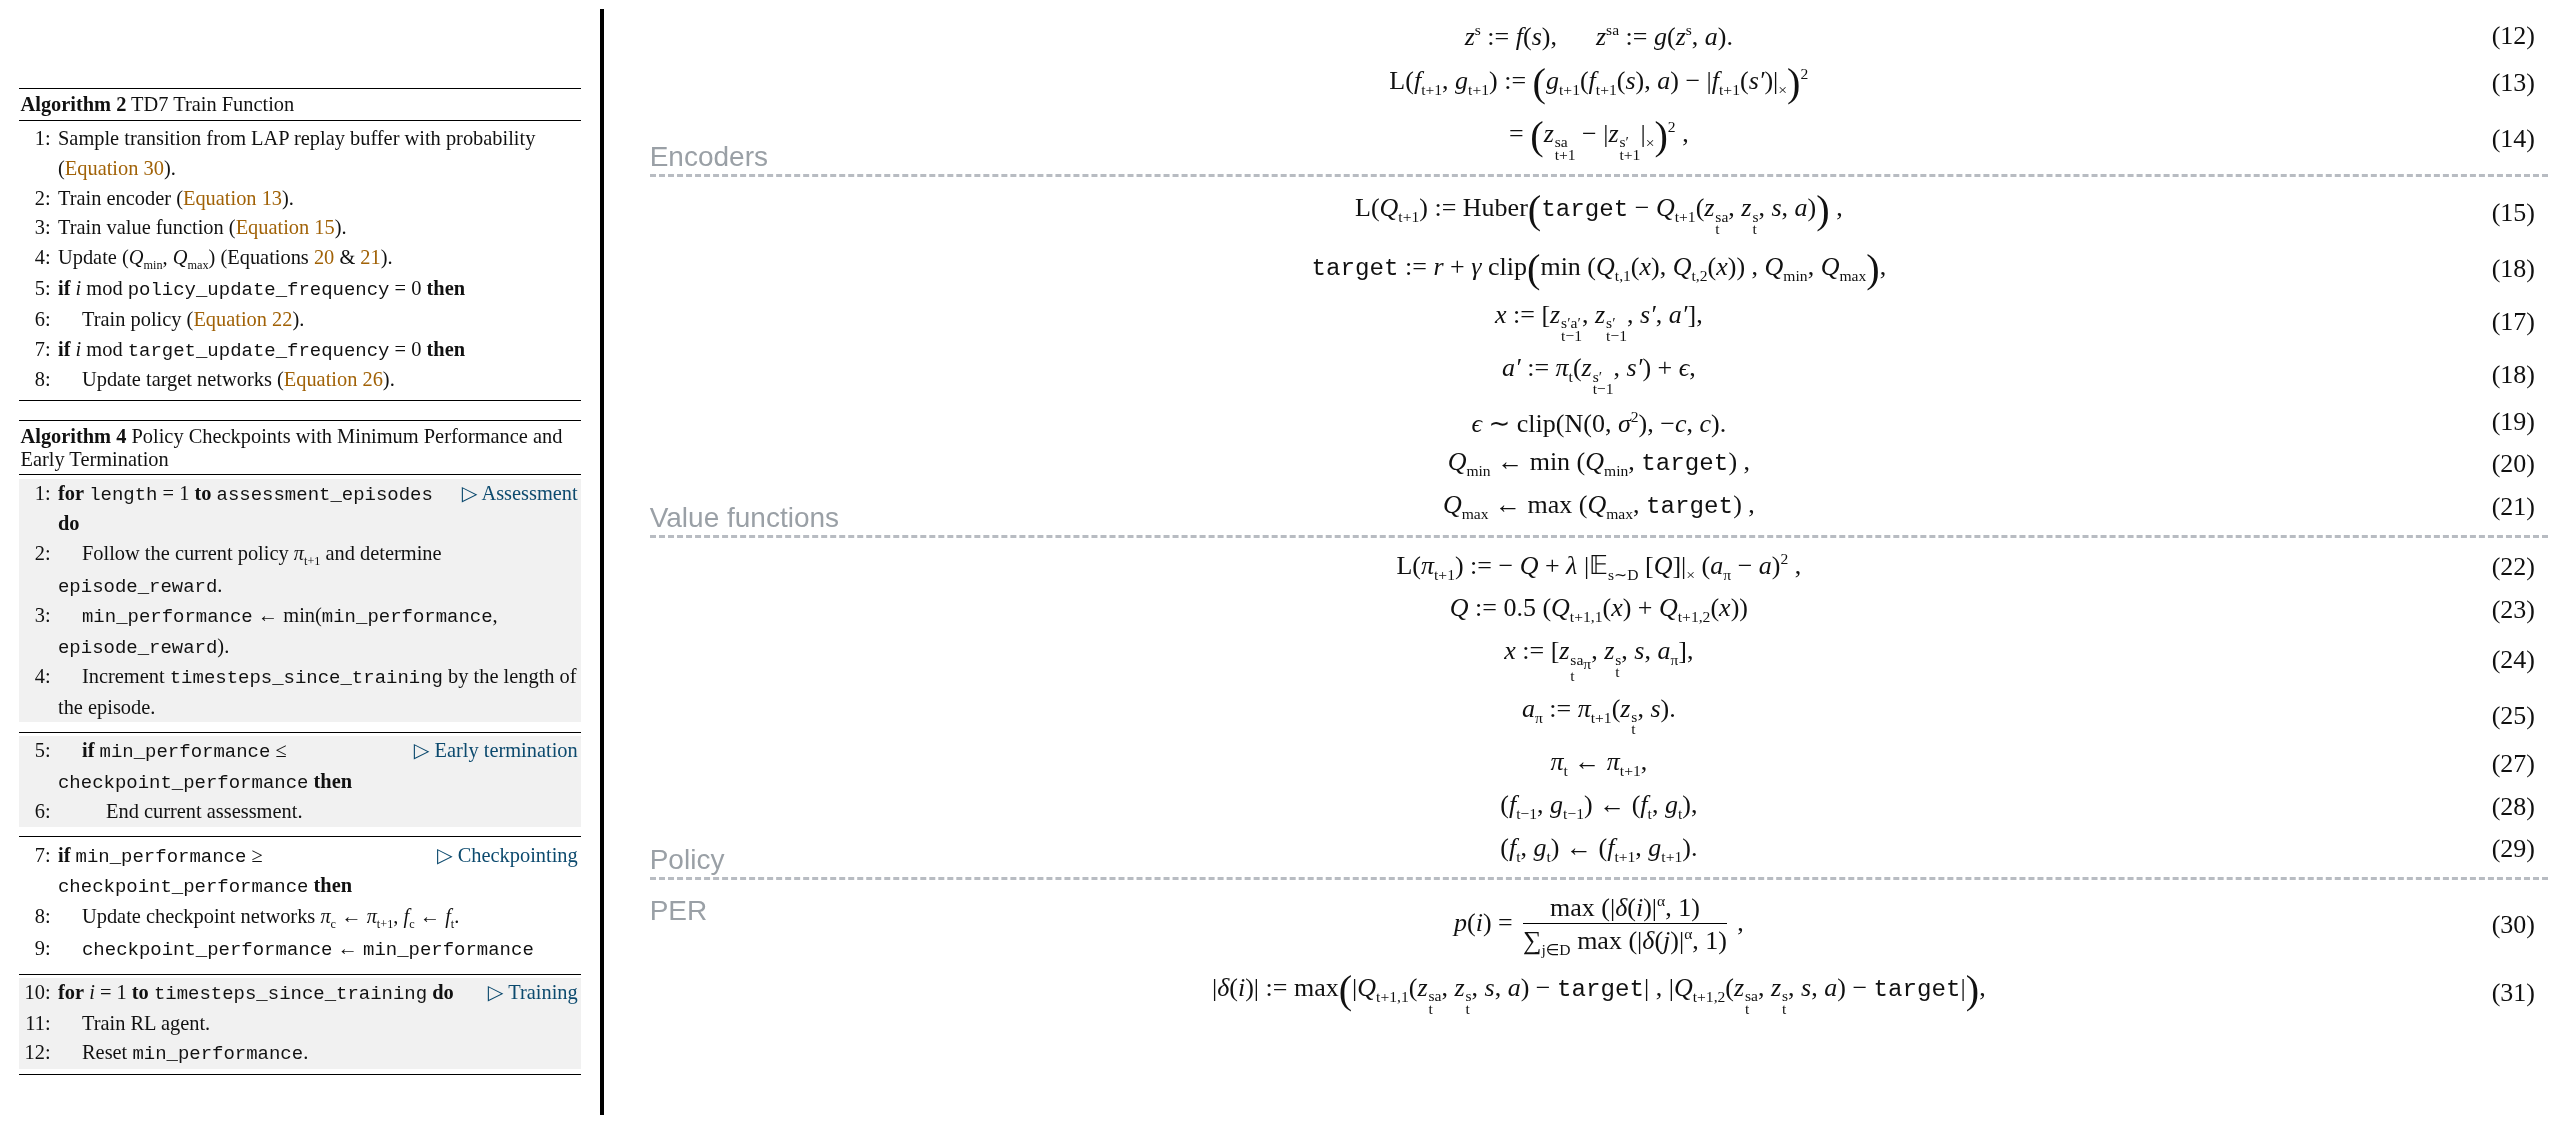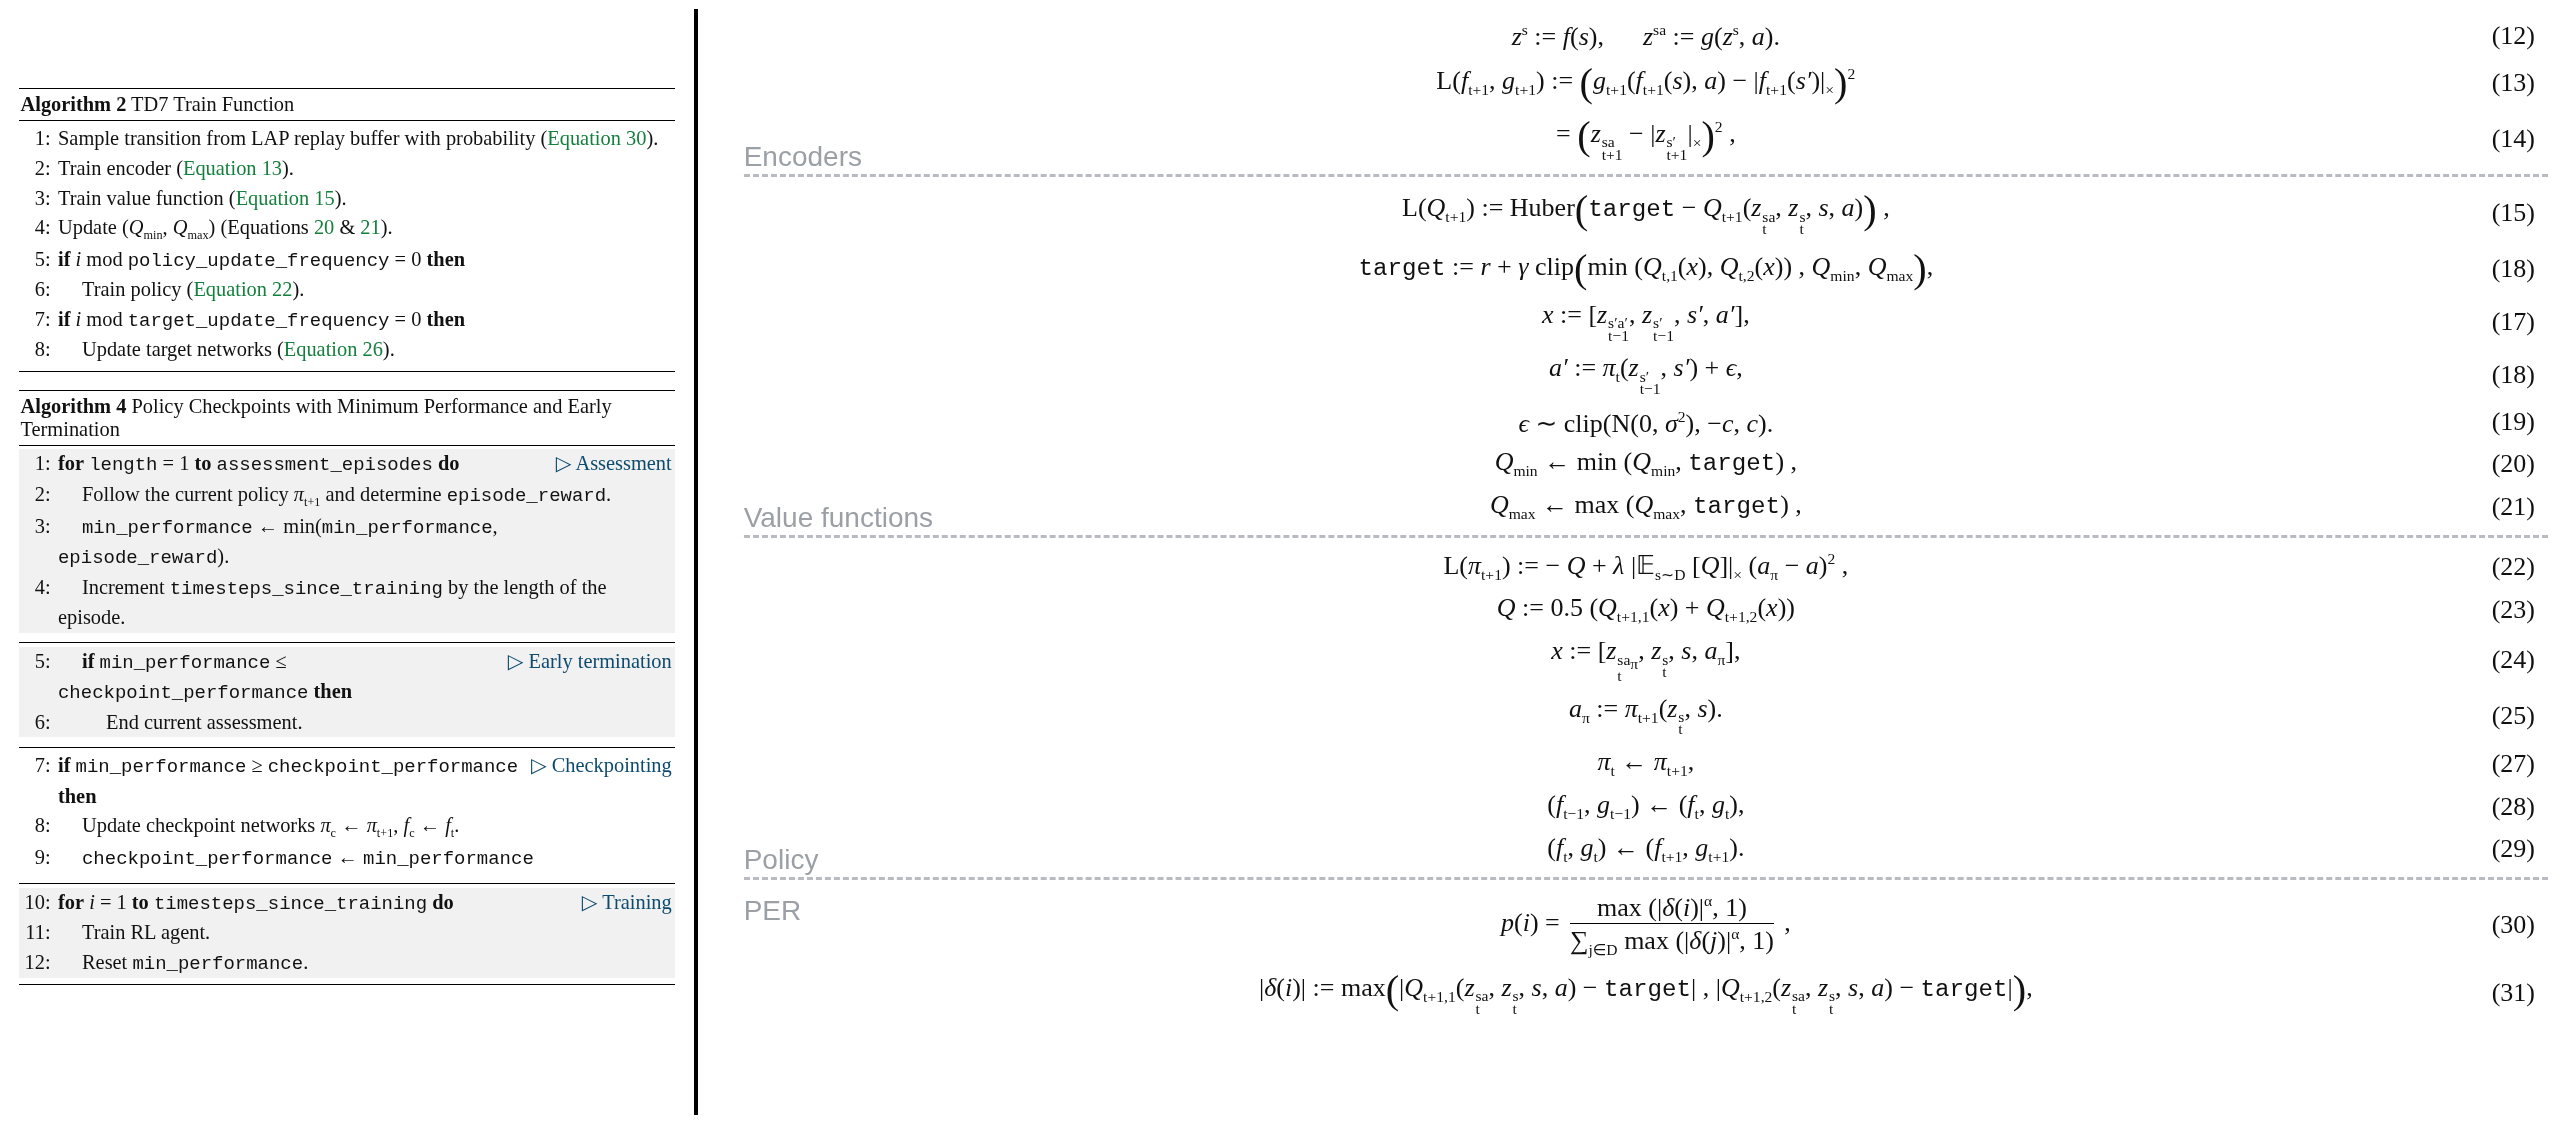--- a/index.html
+++ b/index.html
@@ -10,21 +10,21 @@
     color: #111;
   }
   .page {
     display: flex;
     flex-direction: row;
     width: 2576px;
     height: 1124px;
     box-sizing: border-box;
   }
   .left-col {
-    width: 694px;
+    width: 600px;
     padding: 9.3px 18.6px 9.3px 18.6px;
     box-sizing: border-box;
   }
   .divider {
     width: 3.7px;
     background: #000;
     height: 1106px;
     align-self: flex-start;
     margin-top: 9.3px;
   }
@@ -71,21 +71,21 @@
     white-space: normal;
   }
   .alg-line .rcomment {
     color: #0c4a6e;
     margin-left: 9.3px;
     white-space: nowrap;
   }
   .ind1 { padding-left: 24px; display: inline-block; }
   .ind2 { padding-left: 48px; display: inline-block; }
   .tt   { font-family: "Courier New", monospace; font-size: 0.93em; }
-  .link { color: #15803d; }
+  .link { color: #a16207; }
   .alg-sep { height: 9.3px; border-bottom: 0.9px solid #000; margin-bottom: 3.7px; }
 
   
   .eqrow {
     display: flex;
     align-items: center;
     justify-content: center;
     position: relative;
     line-height: 1.0;
     margin: 13px 0;

